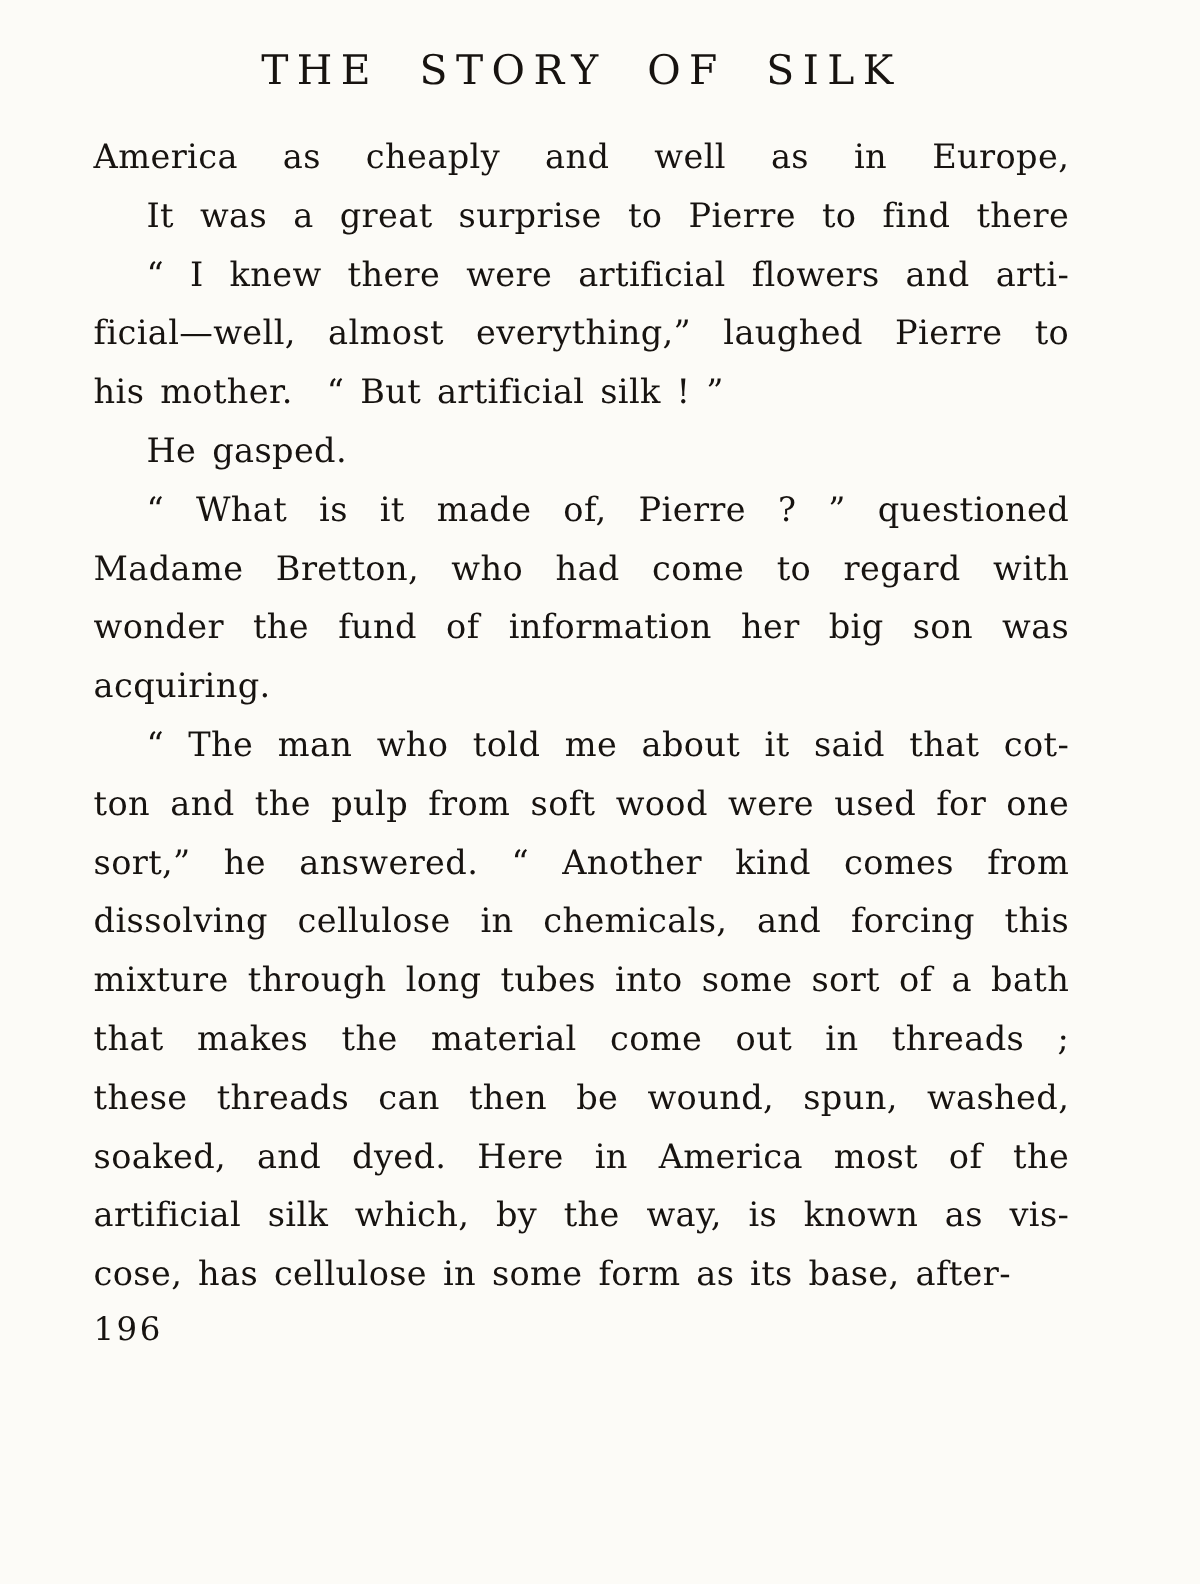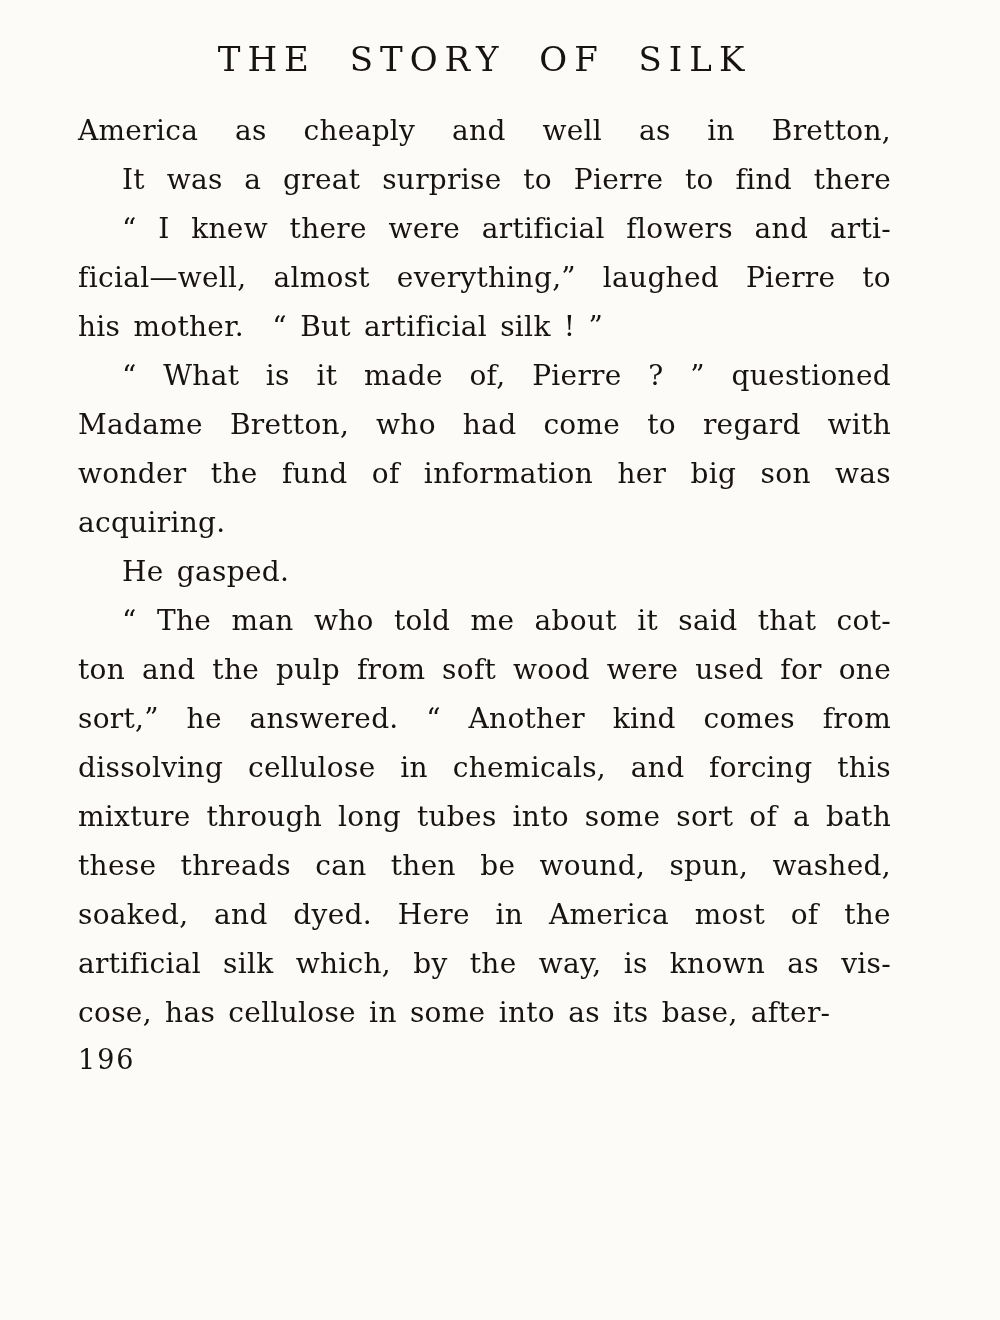--- a/index.html
+++ b/index.html
@@ -56,45 +56,46 @@
     text-align: left;
   }
 </style>
 </head>
 <body>
 
 <div class="book-page">
   <h1 class="title">THE STORY OF SILK</h1>
   <main class="text-block" id="text-block">
       <div class="para">
-        <div class="line">America as cheaply and well as in Bretton,</div>
+        <div class="line">America as cheaply and well as in Europe,</div>
       </div>
       <div class="para">
         <div class="line indent">It was a great surprise to Pierre to find there</div>
       </div>
       <div class="para">
         <div class="line indent">“ I knew there were artificial flowers and arti-</div>
         <div class="line">ficial—well, almost everything,” laughed Pierre to</div>
         <div class="line last">his mother. “ But artificial silk ! ”</div>
       </div>
       <div class="para">
+        <div class="line last indent">He gasped.</div>
+      </div>
+      <div class="para">
         <div class="line indent">“ What is it made of, Pierre ? ” questioned</div>
         <div class="line">Madame Bretton, who had come to regard with</div>
         <div class="line">wonder the fund of information her big son was</div>
         <div class="line last">acquiring.</div>
-      </div>
-      <div class="para">
-        <div class="line last indent">He gasped.</div>
       </div>
       <div class="para">
         <div class="line indent">“ The man who told me about it said that cot-</div>
         <div class="line">ton and the pulp from soft wood were used for one</div>
         <div class="line">sort,” he answered.  “ Another kind comes from</div>
         <div class="line">dissolving cellulose in chemicals, and forcing this</div>
         <div class="line">mixture through long tubes into some sort of a bath</div>
+        <div class="line">that makes the material come out in threads ;</div>
         <div class="line">these threads can then be wound, spun, washed,</div>
         <div class="line">soaked, and dyed.  Here in America most of the</div>
         <div class="line">artificial silk which, by the way, is known as vis-</div>
-        <div class="line last">cose, has cellulose in some into as its base, after-</div>
+        <div class="line last">cose, has cellulose in some form as its base, after-</div>
       </div>
     </main>
   <div class="page-number">196</div>
 </div>
 
 </body></html>

